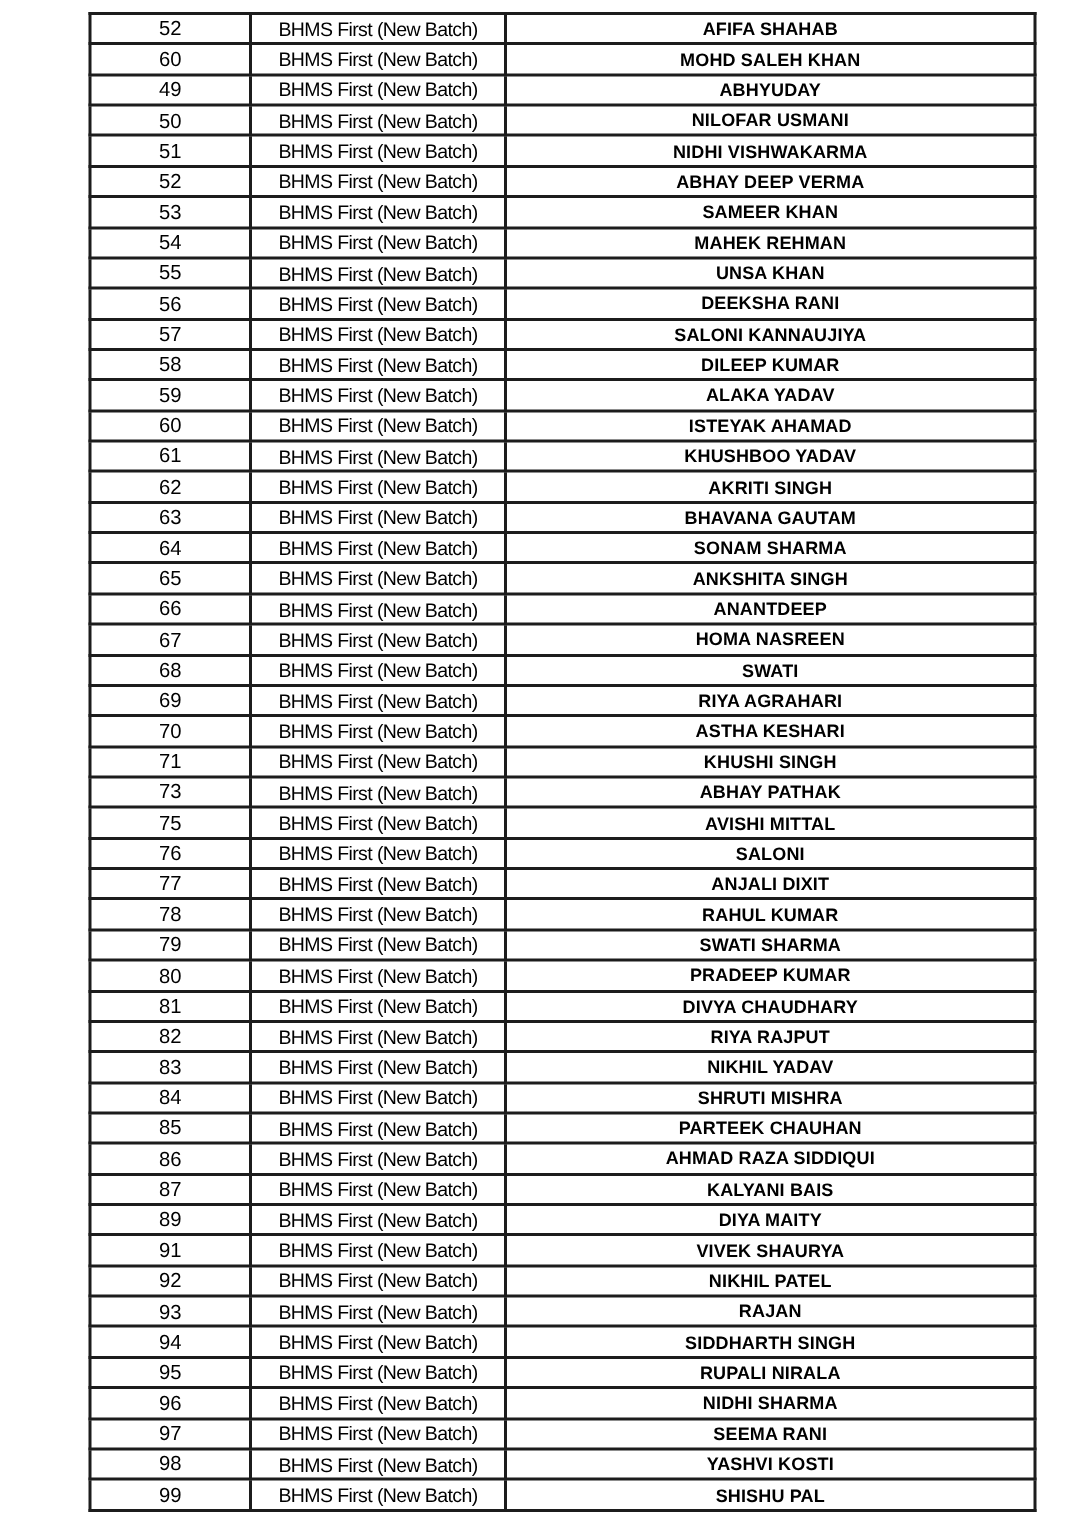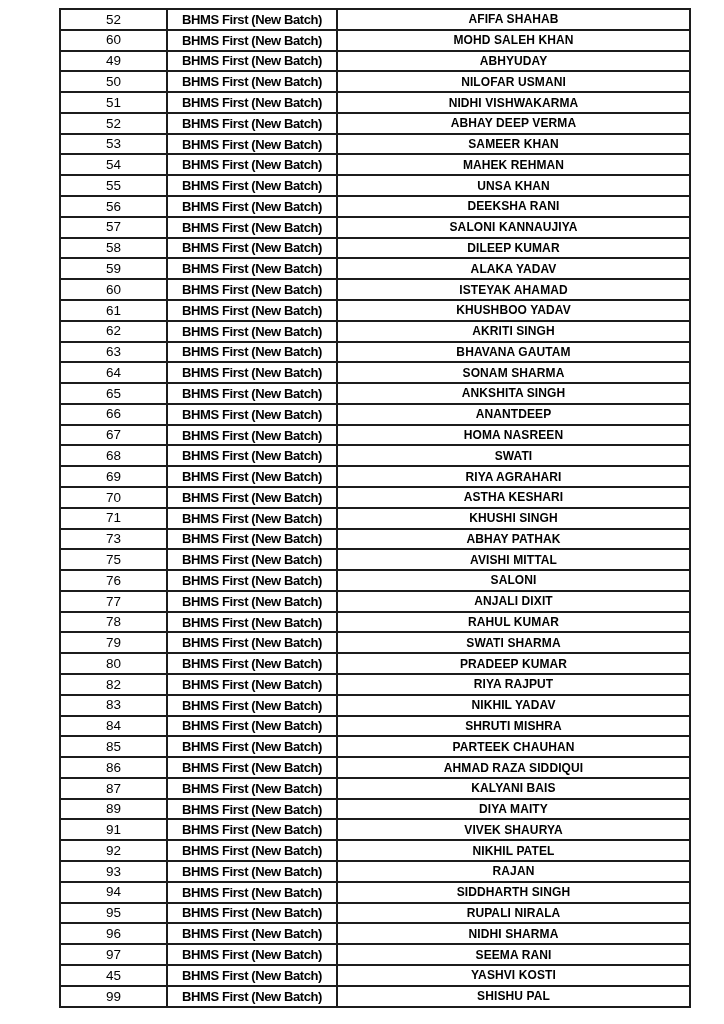--- a/index.html
+++ b/index.html
@@ -37,21 +37,21 @@
     line-height: 1;
   }
   td.col-sno {
     width: 101px;
     font-size: 13.5px;
     font-weight: 400;
   }
   td.col-batch {
     width: 164px;
     font-size: 13px;
-    font-weight: 700;
+    font-weight: 400;
     letter-spacing: -0.4px;
   }
   td.col-name {
     width: 347px;
     font-size: 12px;
     font-weight: 700;
     letter-spacing: 0.1px;
   }
 </style>
 </head>
@@ -214,20 +214,25 @@
     <td class="col-sno">79</td>
     <td class="col-batch">BHMS First (New Batch)</td>
     <td class="col-name">SWATI SHARMA</td>
   </tr>
         <tr>
     <td class="col-sno">80</td>
     <td class="col-batch">BHMS First (New Batch)</td>
     <td class="col-name">PRADEEP KUMAR</td>
   </tr>
         <tr>
+    <td class="col-sno">81</td>
+    <td class="col-batch">BHMS First (New Batch)</td>
+    <td class="col-name">DIVYA CHAUDHARY</td>
+  </tr>
+        <tr>
     <td class="col-sno">82</td>
     <td class="col-batch">BHMS First (New Batch)</td>
     <td class="col-name">RIYA RAJPUT</td>
   </tr>
         <tr>
     <td class="col-sno">83</td>
     <td class="col-batch">BHMS First (New Batch)</td>
     <td class="col-name">NIKHIL YADAV</td>
   </tr>
         <tr>
@@ -284,21 +289,21 @@
     <td class="col-sno">96</td>
     <td class="col-batch">BHMS First (New Batch)</td>
     <td class="col-name">NIDHI SHARMA</td>
   </tr>
         <tr>
     <td class="col-sno">97</td>
     <td class="col-batch">BHMS First (New Batch)</td>
     <td class="col-name">SEEMA RANI</td>
   </tr>
         <tr>
-    <td class="col-sno">45</td>
+    <td class="col-sno">98</td>
     <td class="col-batch">BHMS First (New Batch)</td>
     <td class="col-name">YASHVI KOSTI</td>
   </tr>
         <tr>
     <td class="col-sno">99</td>
     <td class="col-batch">BHMS First (New Batch)</td>
     <td class="col-name">SHISHU PAL</td>
   </tr>
       </tbody>
   </table>

